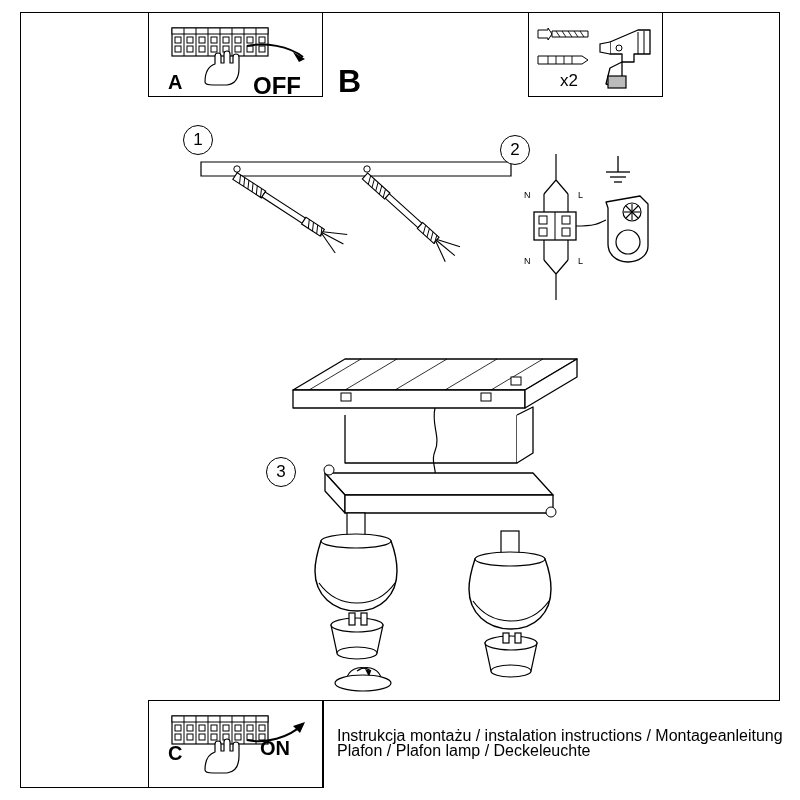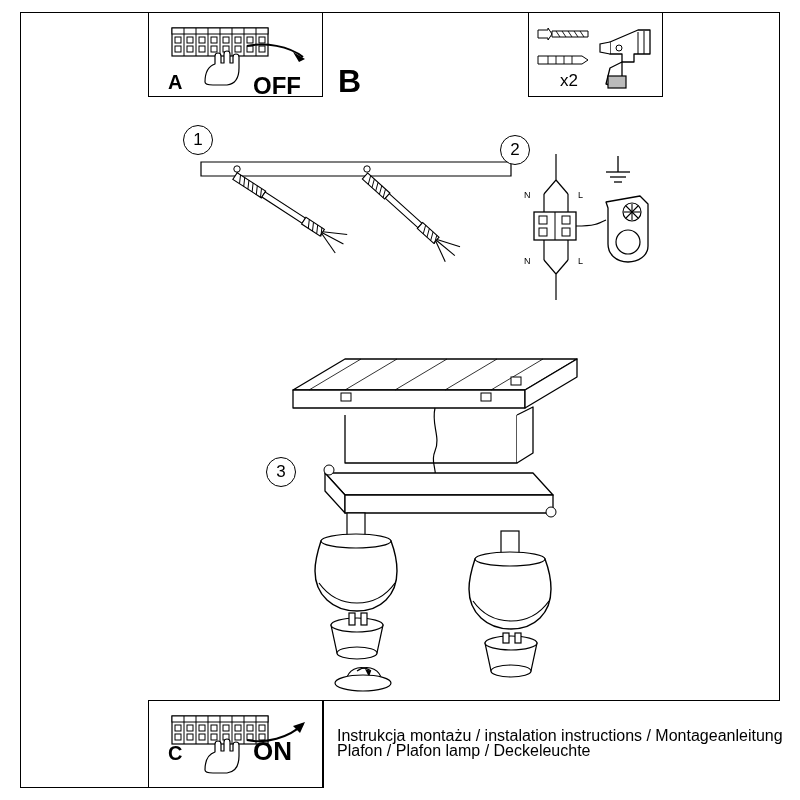--- a/index.html
+++ b/index.html
@@ -47,21 +47,21 @@
 
   .lbl {
     position: absolute;
     font-weight: bold;
     line-height: 1;
   }
   #lbl-a { left: 168px; top: 72px; font-size: 20px; }
   #lbl-off { left: 253px; top: 67px; font-size: 24px; margin-top: 7px; }
   #lbl-b { left: 338px; top: 65px; font-size: 32px; }
   #lbl-c { left: 168px; top: 743px; font-size: 20px; }
-  #lbl-on { left: 253px; top: 738px; font-size: 26px; }
+  #lbl-on { left: 260px; top: 738px; font-size: 20px; }
   #lbl-x2 { left: 560px; top: 72px; font-size: 17px; font-weight: normal; }
 
   .step-circle {
     position: absolute;
     width: 30px; height: 30px;
     border: 1.5px solid #000;
     border-radius: 50%;
     box-sizing: border-box;
     display: flex;
     align-items: center;

